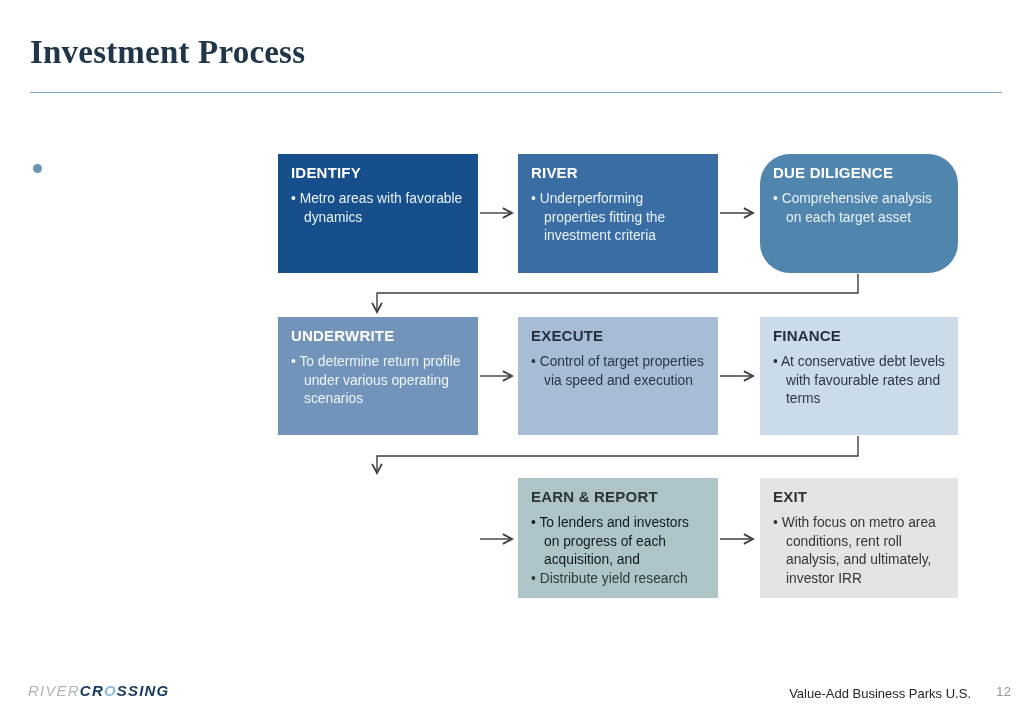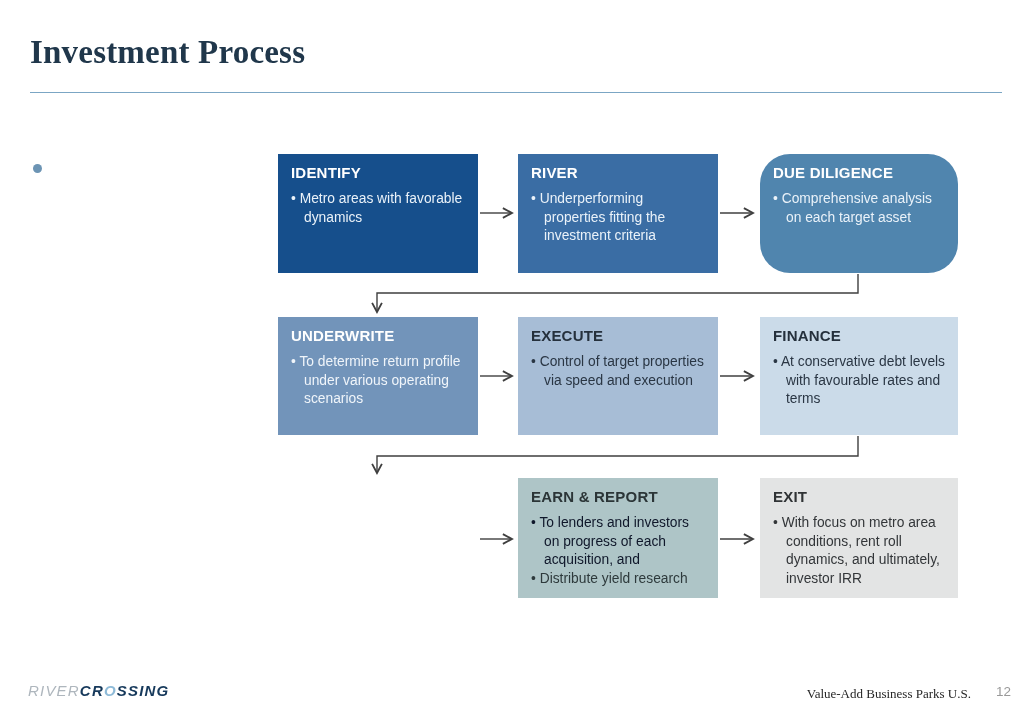--- a/index.html
+++ b/index.html
@@ -102,21 +102,20 @@
   .logo-river { color: #AEB6BD; font-weight: 400; }
   .logo-dark  { color: #16395B; }
   .logo-o     { color: #8FBBD8; }
 
   .footer-caption {
     position: absolute;
     right: 62px;
     top: 686px;
     font-size: 13px;
     color: #262626;
-    font-family: Liberation Serif, serif;
   }
   .page-number {
     position: absolute;
     right: 22px;
     top: 684px;
     font-size: 13.5px;
     color: #999999;
   }
 </style>
 </head>
@@ -157,21 +156,21 @@
     <p class="box-bullet" style="color: rgb(42, 54, 68);">• At conservative debt levels with favourable rates and terms</p>
   </div>
 
   <div class="pbox r2 c1" style="background: rgb(174, 197, 199);">
     <div class="box-title" style="color: rgb(43, 53, 55);">EARN &amp; REPORT</div>
     <p class="box-bullet" style="color: #0f172a;">• To lenders and investors on progress of each acquisition, and</p>
     <p class="box-bullet" style="color: rgb(46, 58, 60);">• Distribute yield research</p>
   </div>
   <div class="pbox r2 c2" style="background: rgb(227, 228, 228);">
     <div class="box-title" style="color: rgb(48, 51, 53);">EXIT</div>
-    <p class="box-bullet" style="color: rgb(51, 54, 57);">• With focus on metro area conditions, rent roll dynamics, and ultimately, investor IRR</p>
+    <p class="box-bullet" style="color: rgb(51, 54, 57);">• With focus on metro area conditions, rent roll analysis, and ultimately, investor IRR</p>
   </div>
 
   <svg class="flow-arrows" viewBox="0 0 1033 715" xmlns="http://www.w3.org/2000/svg">
     <defs>
       <marker id="arrw" markerWidth="12" markerHeight="12" refX="7.5" refY="4.5" orient="auto">
         <path d="M1,1 L7.5,4.5 L1,8" fill="none" stroke="#3F3F3F" stroke-width="1.3"></path>
       </marker>
     </defs>
     <g stroke="#3F3F3F" stroke-width="1.4" fill="none">
       <line x1="480" y1="213" x2="512" y2="213" marker-end="url(#arrw)"></line>

